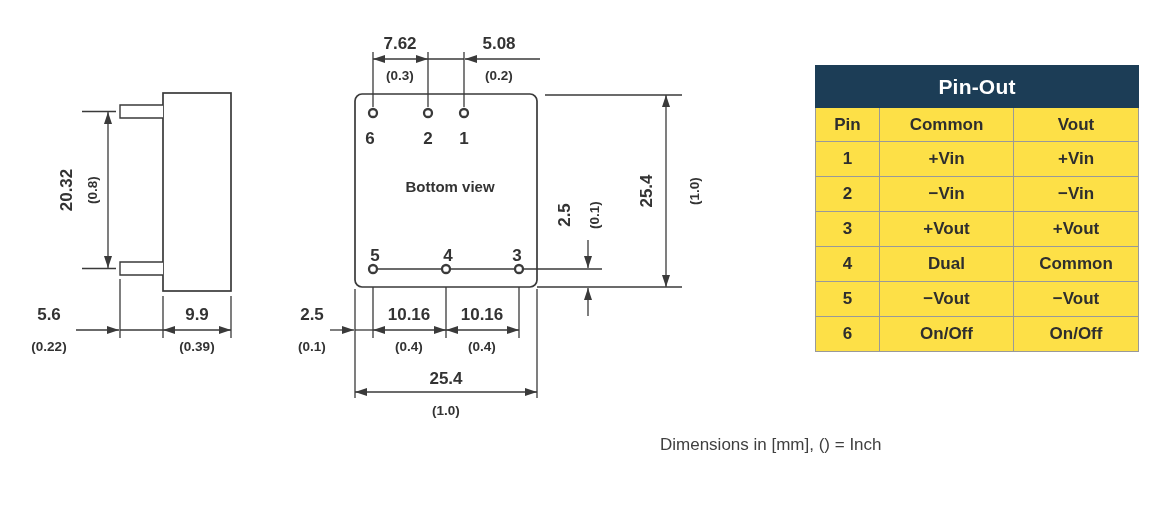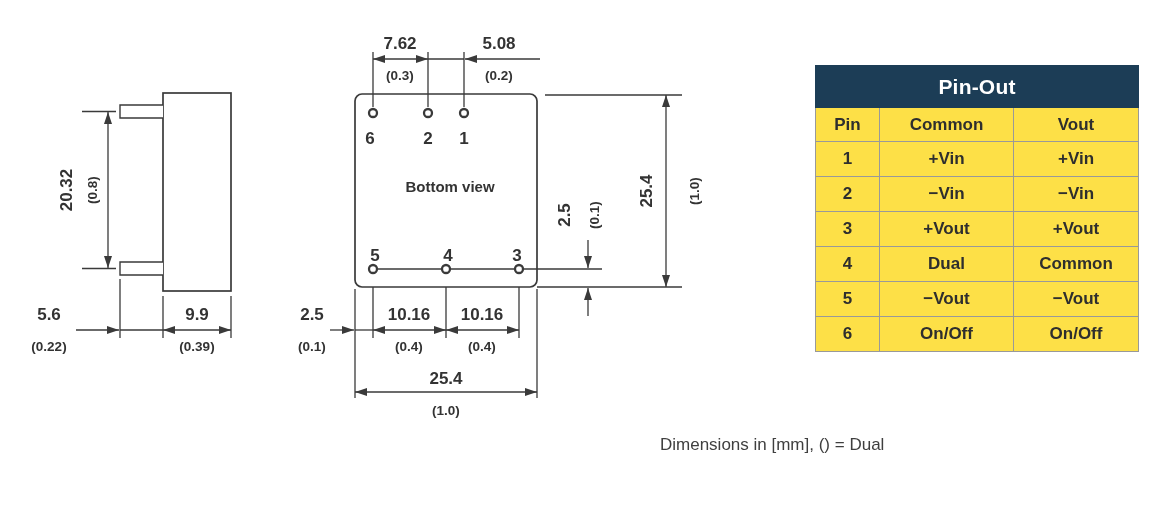--- a/index.html
+++ b/index.html
@@ -176,19 +176,19 @@
       </tr>
       <tr>
         <td class="pincol">6</td>
         <td>On/Off</td>
         <td>On/Off</td>
       </tr>
     </tbody>
   </table>
 
   <div class="notes">
-    <div>Dimensions in [mm], () = Dual</div>
+    <div>Dimensions in [mm], () = Inch</div>
     
     
     
   </div>
 
 </div>
 
 </body></html>

